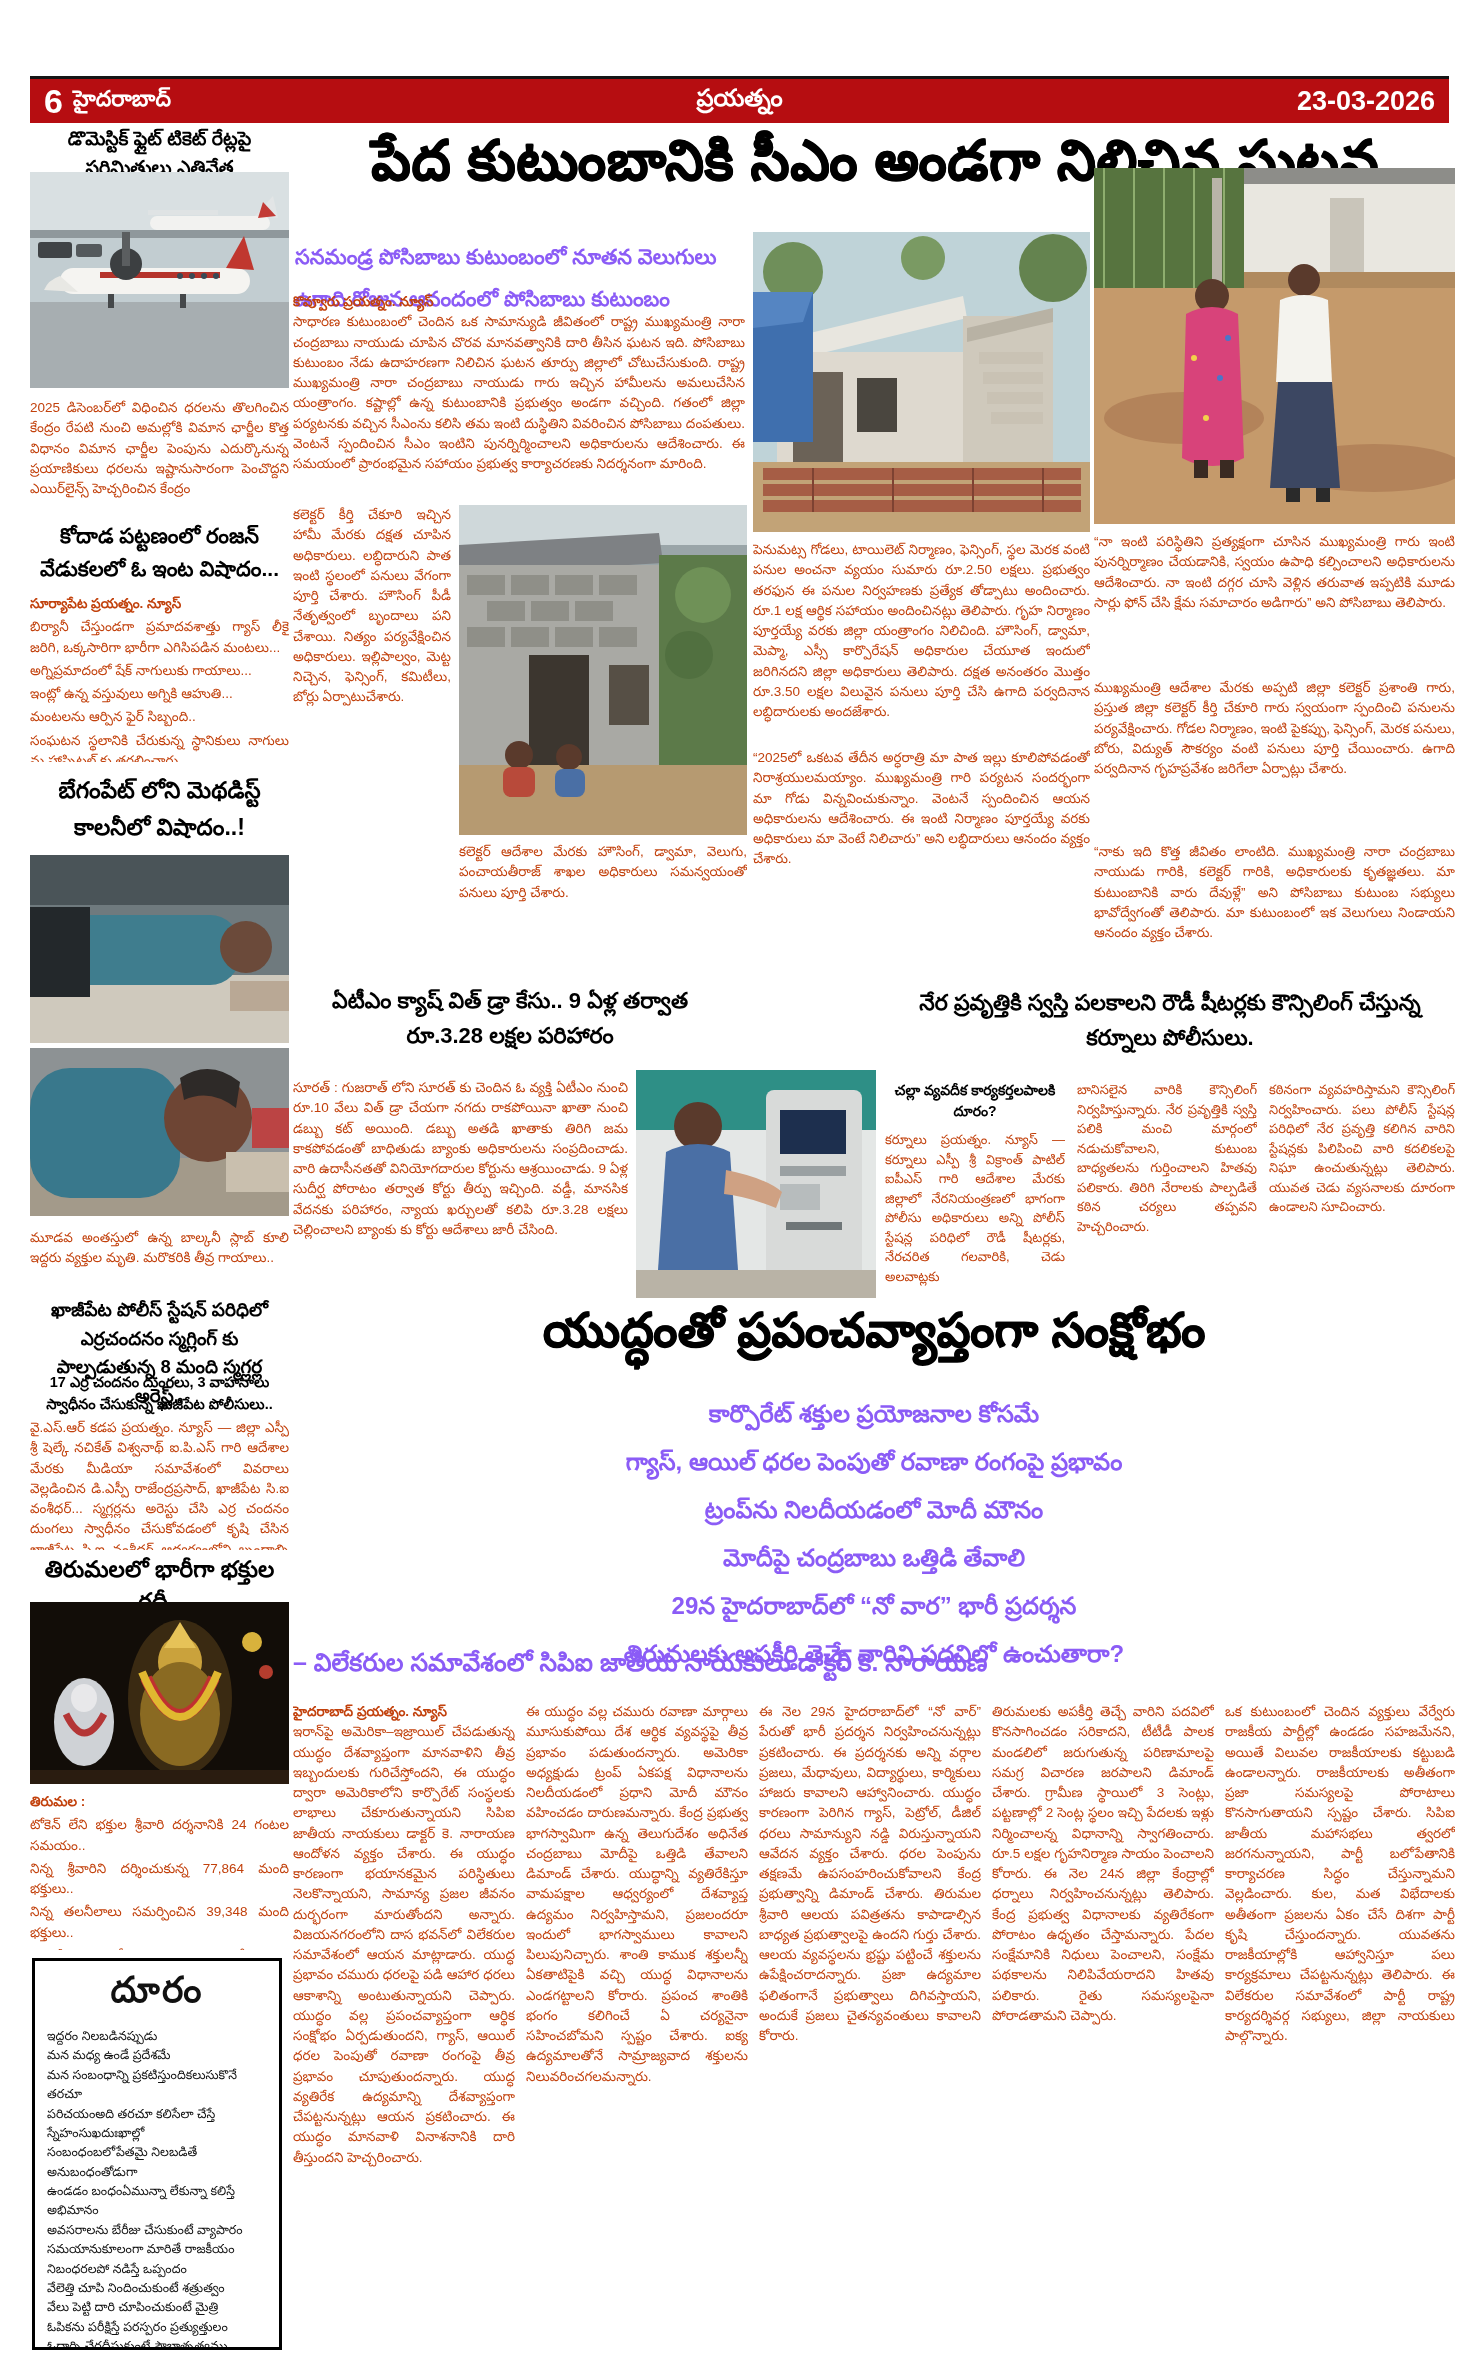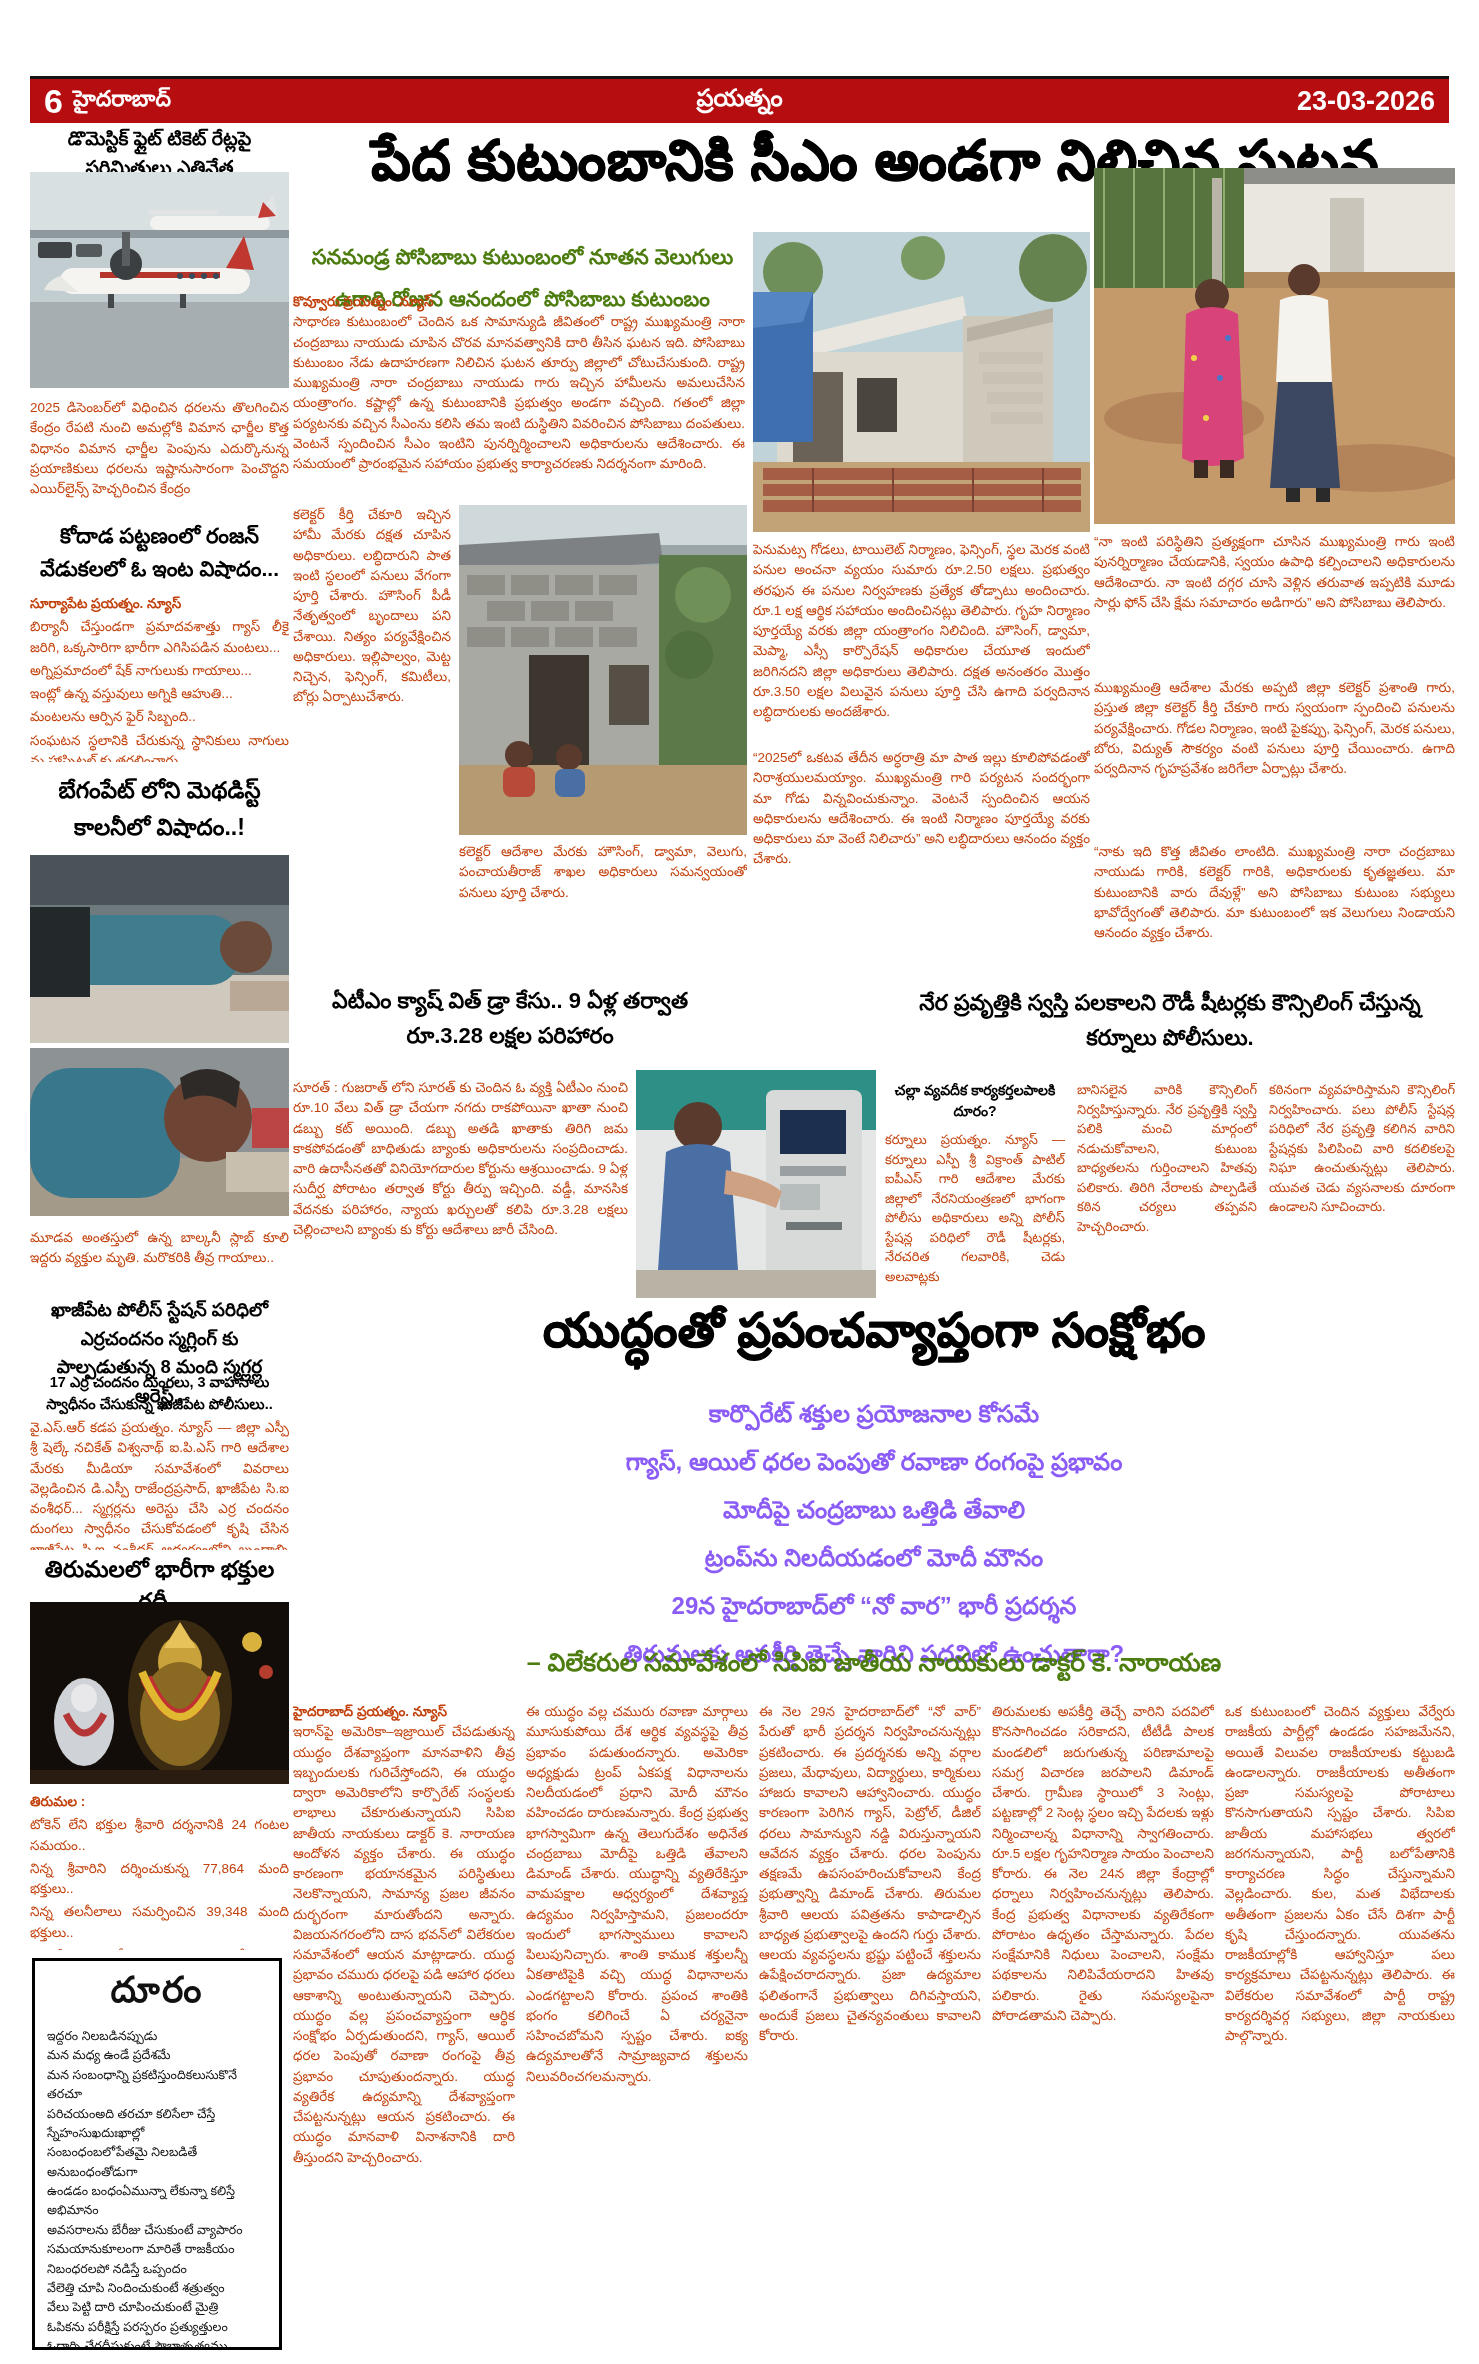--- a/index.html
+++ b/index.html
@@ -10,21 +10,21 @@
             display:flex;align-items:center;}
   .mh-num{font-size:34px;font-weight:900;margin-left:14px;line-height:1;}
   .mh-ed{font-size:22px;font-weight:700;margin-left:10px;}
   .mh-name{position:absolute;left:0;right:0;text-align:center;font-size:24px;font-weight:800;}
   .mh-date{margin-left:auto;margin-right:14px;font-size:27px;font-weight:800;}
   .hl{position:absolute;font-weight:800;text-align:center;color:#000;}
   .hl-main{font-size:55px;font-weight:900;letter-spacing:1px;line-height:1.25;
            text-shadow:1px 0 #000,0 1px #000,1px 1px #000;}
   .hl-war{font-size:47px;font-weight:900;letter-spacing:.5px;
           text-shadow:1px 0 #000,0 1px #000;}
-  .sub{position:absolute;font-weight:800;text-align:center;color:#4d7c0f;}
+  .sub{position:absolute;font-weight:800;color:#8b5cf6;}
   .body{position:absolute;font-size:13.5px;line-height:1.5;text-align:justify;
         overflow:hidden;color:#c2410c;}
   .lines div{margin-bottom:3px;}
   .dl{font-weight:700;}
   .photo{position:absolute;overflow:hidden;background:#b9bdc0;}
   .photo svg{display:block;width:100%;height:100%;}
   .deck{position:absolute;left:293px;width:1162px;text-align:center;}
   .deck div{font-size:24px;font-weight:800;margin-bottom:14px;color:#8b5cf6;}
   .poembox{position:absolute;left:32px;top:1958px;width:250px;height:392px;
            border:3px solid #000;padding:6px 12px;box-sizing:border-box;overflow:hidden;}
@@ -319,22 +319,22 @@
 
   <div class="body" style="left:885px;top:1130px;width:180px;height:168px;font-size:13px;">కర్నూలు  ప్రయత్నం. న్యూస్ — కర్నూలు ఎస్పీ శ్రీ విక్రాంత్ పాటిల్ ఐపీఎస్ గారి ఆదేశాల మేరకు జిల్లాలో నేరనియంత్రణలో భాగంగా పోలీసు అధికారులు అన్ని పోలీస్ స్టేషన్ల పరిధిలో రౌడీ షీటర్లకు, నేరచరిత గలవారికి, చెడు అలవాట్లకు</div>
   <div class="body" style="left:1077px;top:1080px;width:180px;height:218px;font-size:13px;">బానిసలైన వారికి కౌన్సిలింగ్ నిర్వహిస్తున్నారు. నేర ప్రవృత్తికి స్వస్తి పలికి మంచి మార్గంలో నడుచుకోవాలని, కుటుంబ బాధ్యతలను గుర్తించాలని హితవు పలికారు. తిరిగి నేరాలకు పాల్పడితే కఠిన చర్యలు తప్పవని హెచ్చరించారు.</div>
   <div class="body" style="left:1269px;top:1080px;width:186px;height:218px;font-size:13px;">కఠినంగా వ్యవహరిస్తామని కౌన్సిలింగ్ నిర్వహించారు. పలు పోలీస్ స్టేషన్ల పరిధిలో నేర ప్రవృత్తి కలిగిన వారిని స్టేషన్లకు పిలిపించి వారి కదలికలపై నిఘా ఉంచుతున్నట్లు తెలిపారు. యువత చెడు వ్యసనాలకు దూరంగా ఉండాలని సూచించారు.</div>
 
   <div class="hl hl-war" style="left:293px;top:1302px;width:1162px;">యుద్ధంతో ప్రపంచవ్యాప్తంగా సంక్షోభం</div>
 
   <div class="deck" style="top:1400px;">
     <div>కార్పొరేట్ శక్తుల ప్రయోజనాల కోసమే</div>
     <div>గ్యాస్, ఆయిల్ ధరల పెంపుతో రవాణా రంగంపై ప్రభావం</div>
+    <div>ట్రంప్‌ను నిలదీయడంలో మోదీ మౌనం</div>
     <div>మోదీపై చంద్రబాబు ఒత్తిడి తేవాలి</div>
-    <div>ట్రంప్‌ను నిలదీయడంలో మోదీ మౌనం</div>
     <div>29న హైదరాబాద్‌లో “నో వార” భారీ ప్రదర్శన</div>
     <div>తిరుమలకు అపకీర్తి తెచ్చే వారిని పదవిలో ఉంచుతారా?</div>
   </div>
 
   <div class="sub" style="left:293px;top:1648px;width:1162px;font-size:25px;">– విలేకరుల సమావేశంలో సిపిఐ జాతీయ నాయకులు డాక్టర్ కె. నారాయణ</div>
 
   <div class="body" style="left:293px;top:1702px;width:222px;height:650px;">
     <span class="dl">హైదరాబాద్    ప్రయత్నం. న్యూస్</span><br>
     <span>ఇరాన్‌పై అమెరికా–ఇజ్రాయిల్ చేపడుతున్న యుద్ధం దేశవ్యాప్తంగా మానవాళిని తీవ్ర ఇబ్బందులకు గురిచేస్తోందని, ఈ యుద్ధం ద్వారా అమెరికాలోని కార్పొరేట్ సంస్థలకు లాభాలు చేకూరుతున్నాయని సిపిఐ జాతీయ నాయకులు డాక్టర్ కె. నారాయణ ఆందోళన వ్యక్తం చేశారు. ఈ యుద్ధం కారణంగా భయానకమైన పరిస్థితులు నెలకొన్నాయని, సామాన్య ప్రజల జీవనం దుర్భరంగా మారుతోందని అన్నారు. విజయనగరంలోని దాస భవన్‌లో విలేకరుల సమావేశంలో ఆయన మాట్లాడారు. యుద్ధ ప్రభావం చమురు ధరలపై పడి ఆహార ధరలు ఆకాశాన్ని అంటుతున్నాయని చెప్పారు. యుద్ధం వల్ల ప్రపంచవ్యాప్తంగా ఆర్థిక సంక్షోభం ఏర్పడుతుందని, గ్యాస్, ఆయిల్ ధరల పెంపుతో రవాణా రంగంపై తీవ్ర ప్రభావం చూపుతుందన్నారు. యుద్ధ వ్యతిరేక ఉద్యమాన్ని దేశవ్యాప్తంగా చేపట్టనున్నట్లు ఆయన ప్రకటించారు. ఈ యుద్ధం మానవాళి వినాశనానికి దారి తీస్తుందని హెచ్చరించారు.</span>
   </div>

